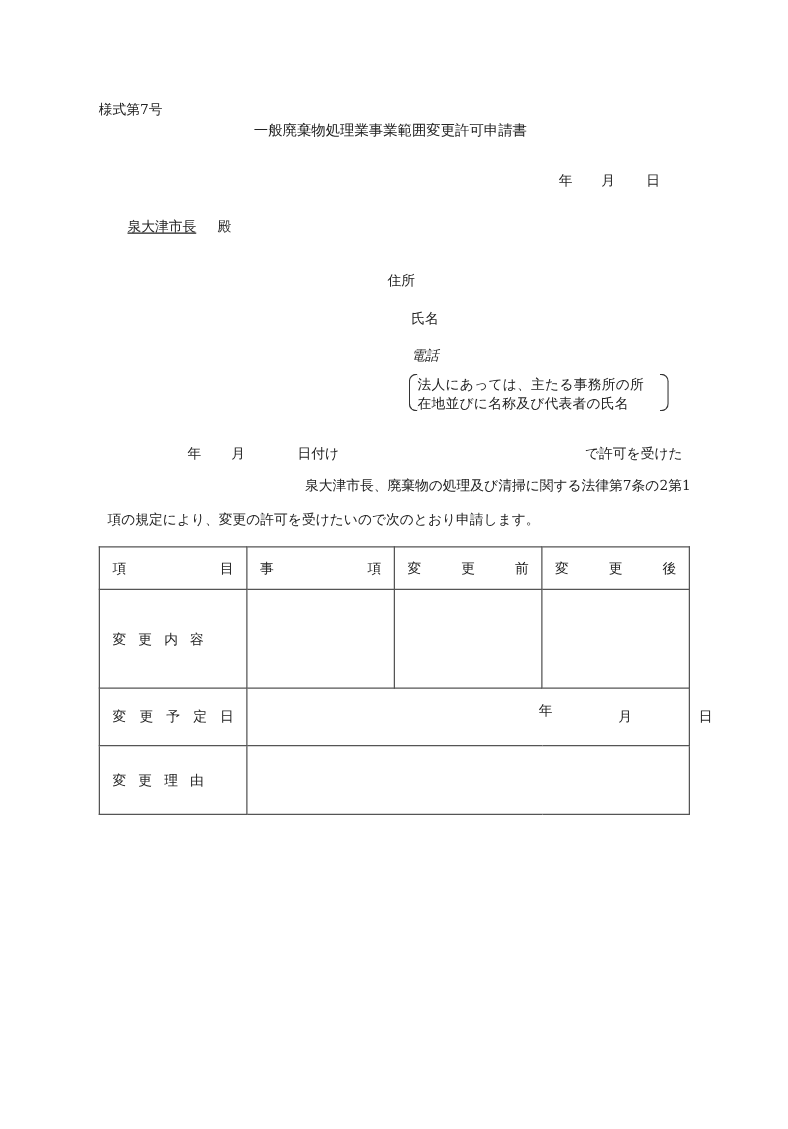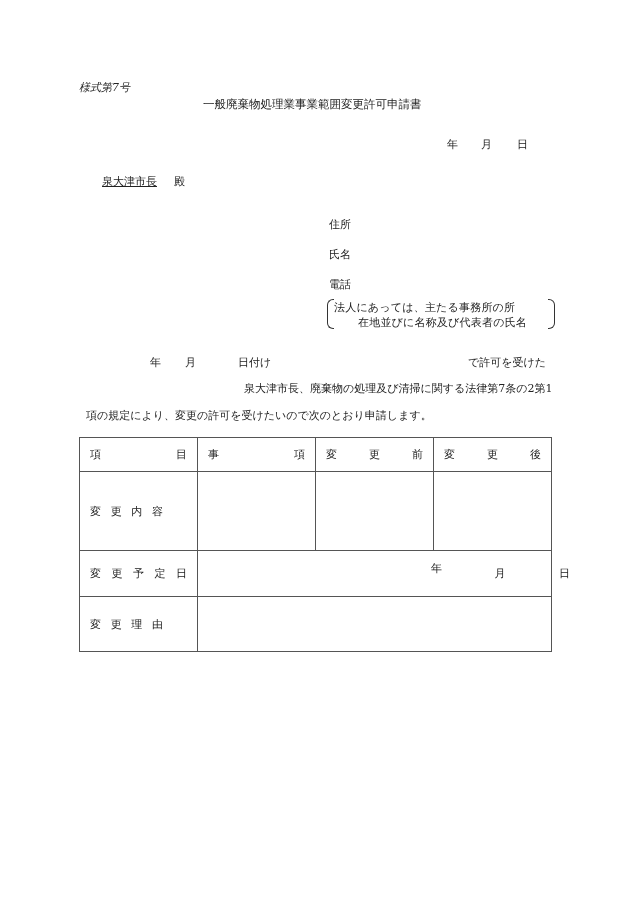--- a/index.html
+++ b/index.html
@@ -1,54 +1,54 @@
 <!DOCTYPE html>
 <html><head>
 <meta charset="utf-8">
 <style>
   html, body { margin:0; padding:0; }
   body { width:630px; height:903px; background:#ffffff; position:relative; overflow:hidden;
          font-family:"DejaVu Serif","Liberation Serif",serif; color:#222; font-size:11px; }
   .abs { position:absolute; white-space:nowrap; line-height:1; }
-  .bracket { position:absolute; left:327px; top:299px; width:228px; height:30px; }
+  .bracket { position:absolute; left:327px; top:299px; width:208px; height:30px; }
   .bracket .l, .bracket .r { position:absolute; top:0; width:6px; height:28px; border:1px solid #333; }
   .bracket .l { left:0; border-right:none; border-radius:6px 0 0 6px; }
   .bracket .r { right:0; border-left:none; border-radius:0 6px 6px 0; }
   .bracket .t { position:absolute; left:7px; white-space:nowrap; font-size:11px; letter-spacing:0.2px; }
   table.form { position:absolute; left:79px; top:437px; border-collapse:collapse; table-layout:fixed; }
   table.form td { border:1px solid #555; padding:0; font-size:11px; vertical-align:middle; }
   .spread { display:flex; justify-content:space-between; padding:0 10px; }
   .spread span { display:inline-block; }
   .date-cell { position:relative; }
 </style>
 </head>
 <body>
 
-<div class="abs" style="left:79px;top:82px;font-style:italic;">様式第7号</div>
+<div class="abs" style="left:79px;top:82px;">様式第7号</div>
 <div class="abs" style="left:203px;top:99px;font-size:11.5px;">一般廃棄物処理業事業範囲変更許可申請書</div>
 
 <div>
   <span class="abs" style="left:447px;top:139px;">年</span>
   <span class="abs" style="left:481px;top:139px;">月</span>
   <span class="abs" style="left:517px;top:139px;">日</span>
 </div>
 
 <div>
   <span class="abs" style="left:102px;top:176px;text-decoration:underline;">泉大津市長</span>
   <span class="abs" style="left:174px;top:176px;">殿</span>
 </div>
 
 <div>
-  <span class="abs" style="left:329px;top:219px;text-align:center;">住所</span>
+  <span class="abs" style="left:310px;top:219px;text-align:center;">住所</span>
   <span class="abs" style="left:329px;top:249px;">氏名</span>
-  <span class="abs" style="left:329px;top:279px;">電話</span>
+  <span class="abs" style="left:329px;top:279px;font-style:italic;">電話</span>
   <div class="bracket">
     <div class="l"></div>
     <div class="t" style="top:1px;">法人にあっては、主たる事務所の所</div>
-    <div class="t" style="top:16px;margin-left:24px;">在地並びに名称及び代表者の氏名</div>
+    <div class="t" style="top:16px;">在地並びに名称及び代表者の氏名</div>
     <div class="r"></div>
   </div>
 </div>
 
 <div>
   <span class="abs" style="left:150px;top:357px;">年</span>
   <span class="abs" style="left:185px;top:357px;">月</span>
   <span class="abs" style="left:238px;top:357px;">日付け</span>
   <span class="abs" style="left:468px;top:357px;">で許可を受けた</span>
   <span class="abs" style="left:244px;top:383px;">泉大津市長、廃棄物の処理及び清掃に関する法律第7条の2第1</span>

